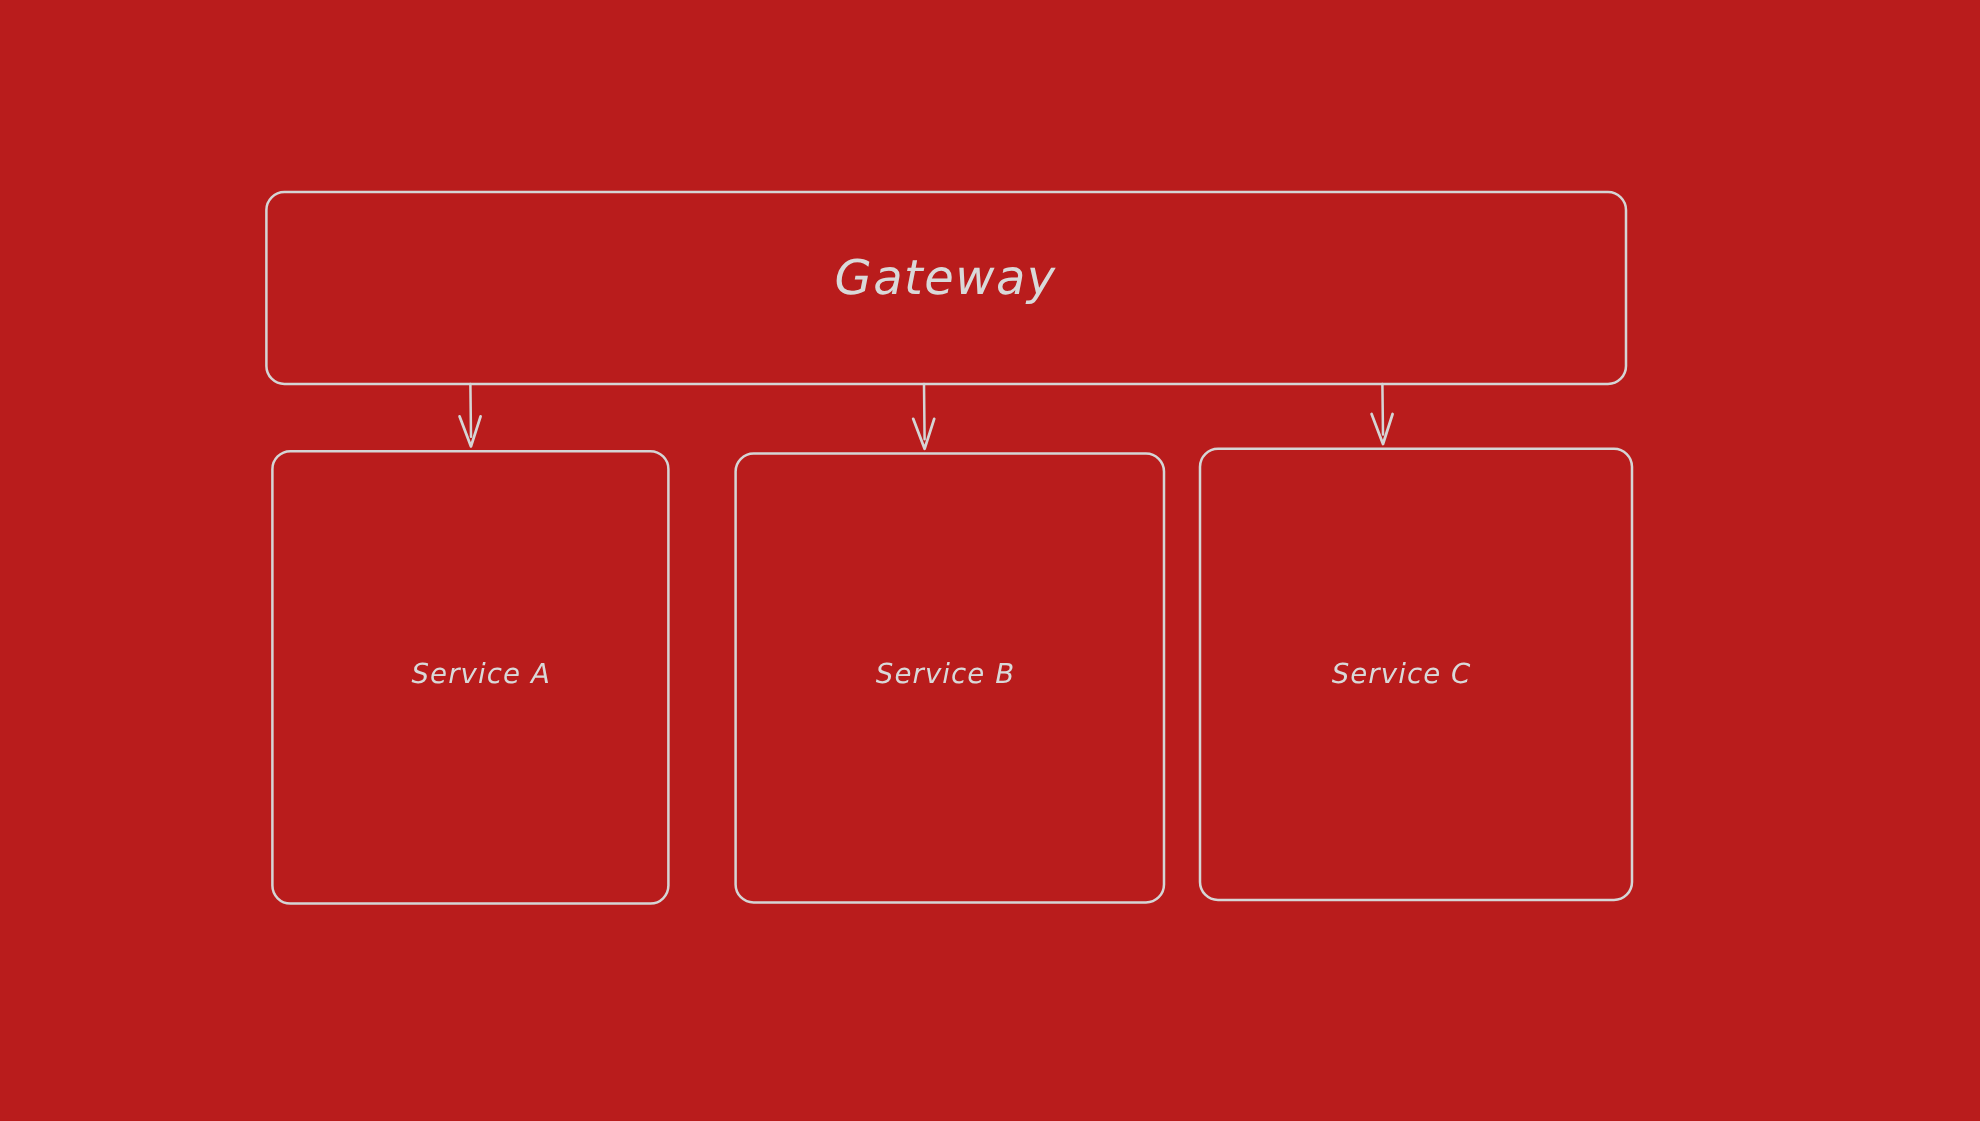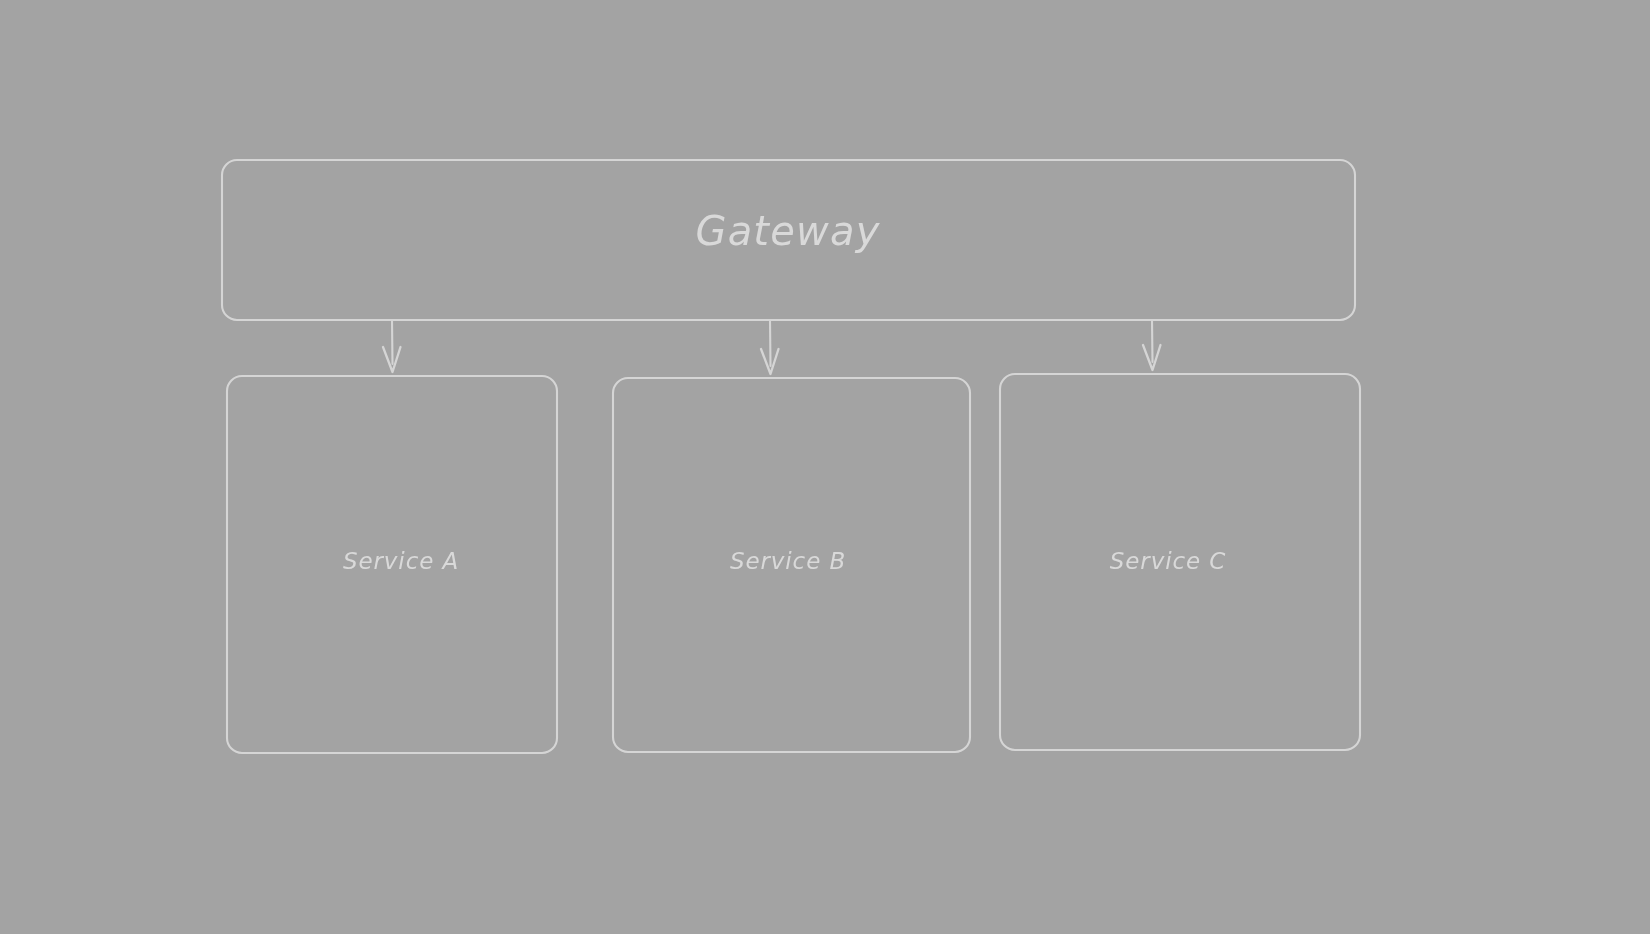--- a/index.html
+++ b/index.html
@@ -62,21 +62,21 @@
     letter-spacing: 1.2px;
   }
   .node-label.leaf {
     font-size: 23px;
     letter-spacing: 0.9px;
   }
 </style>
 </head>
 <body style="width: 1650px; height: 934px;">
 
-<div id="canvas" style="width: 1650px; height: 934px; background: #a3a3a3;">
+<div id="canvas" style="width: 1650px; height: 934px; background: #b91c1c;">
   <svg id="diagram-svg" viewBox="0 0 1650 934" xmlns="http://www.w3.org/2000/svg">
 
     <g>
       <rect class="node-shape" x="222" y="160" width="1133" height="160" rx="15" ry="15" stroke="#d5d5d5"></rect>
       <text class="node-label title" x="788" y="245" fill="#d9d9d9">Gateway</text>
     </g>
 
     <g>
       <rect class="node-shape" x="227" y="376" width="330" height="377" rx="15" ry="15" stroke="#d5d5d5"></rect>
       <text class="node-label leaf" x="401" y="569" fill="#d9d9d9">Service A</text>

